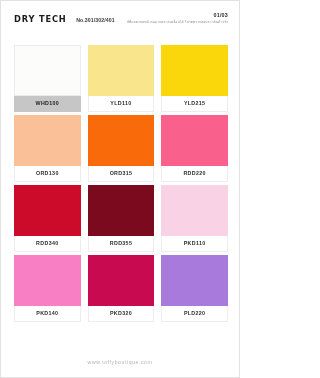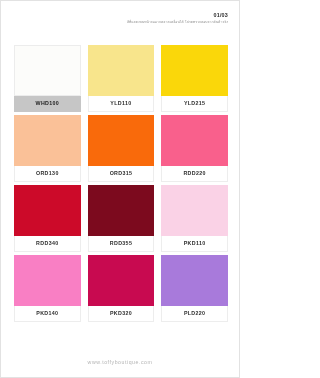--- a/index.html
+++ b/index.html
@@ -147,20 +147,24 @@
     color: #b4b4b4;
     line-height: 1;
   }
 </style>
 </head>
 <body>
 
 <div id="card">
 
   <div id="header">
+    <div id="header-left">
+      <span id="brand-title">DRY TECH</span>
+      <span id="brand-code">No.301/302/401</span>
+    </div>
     <div id="header-right">
       <div id="page-indicator">01/03</div>
       <div id="header-subtitle">สีที่แสดงบนหน้าจออาจคลาดเคลื่อนได้ โปรดตรวจสอบจากสินค้าจริง</div>
     </div>
   </div>
 
   <div id="swatch-grid">
       <div class="swatch-cell">
         <div class="swatch-color bordered" style="background-color: rgb(252, 252, 250);"></div>
         <div class="swatch-caption highlight">

